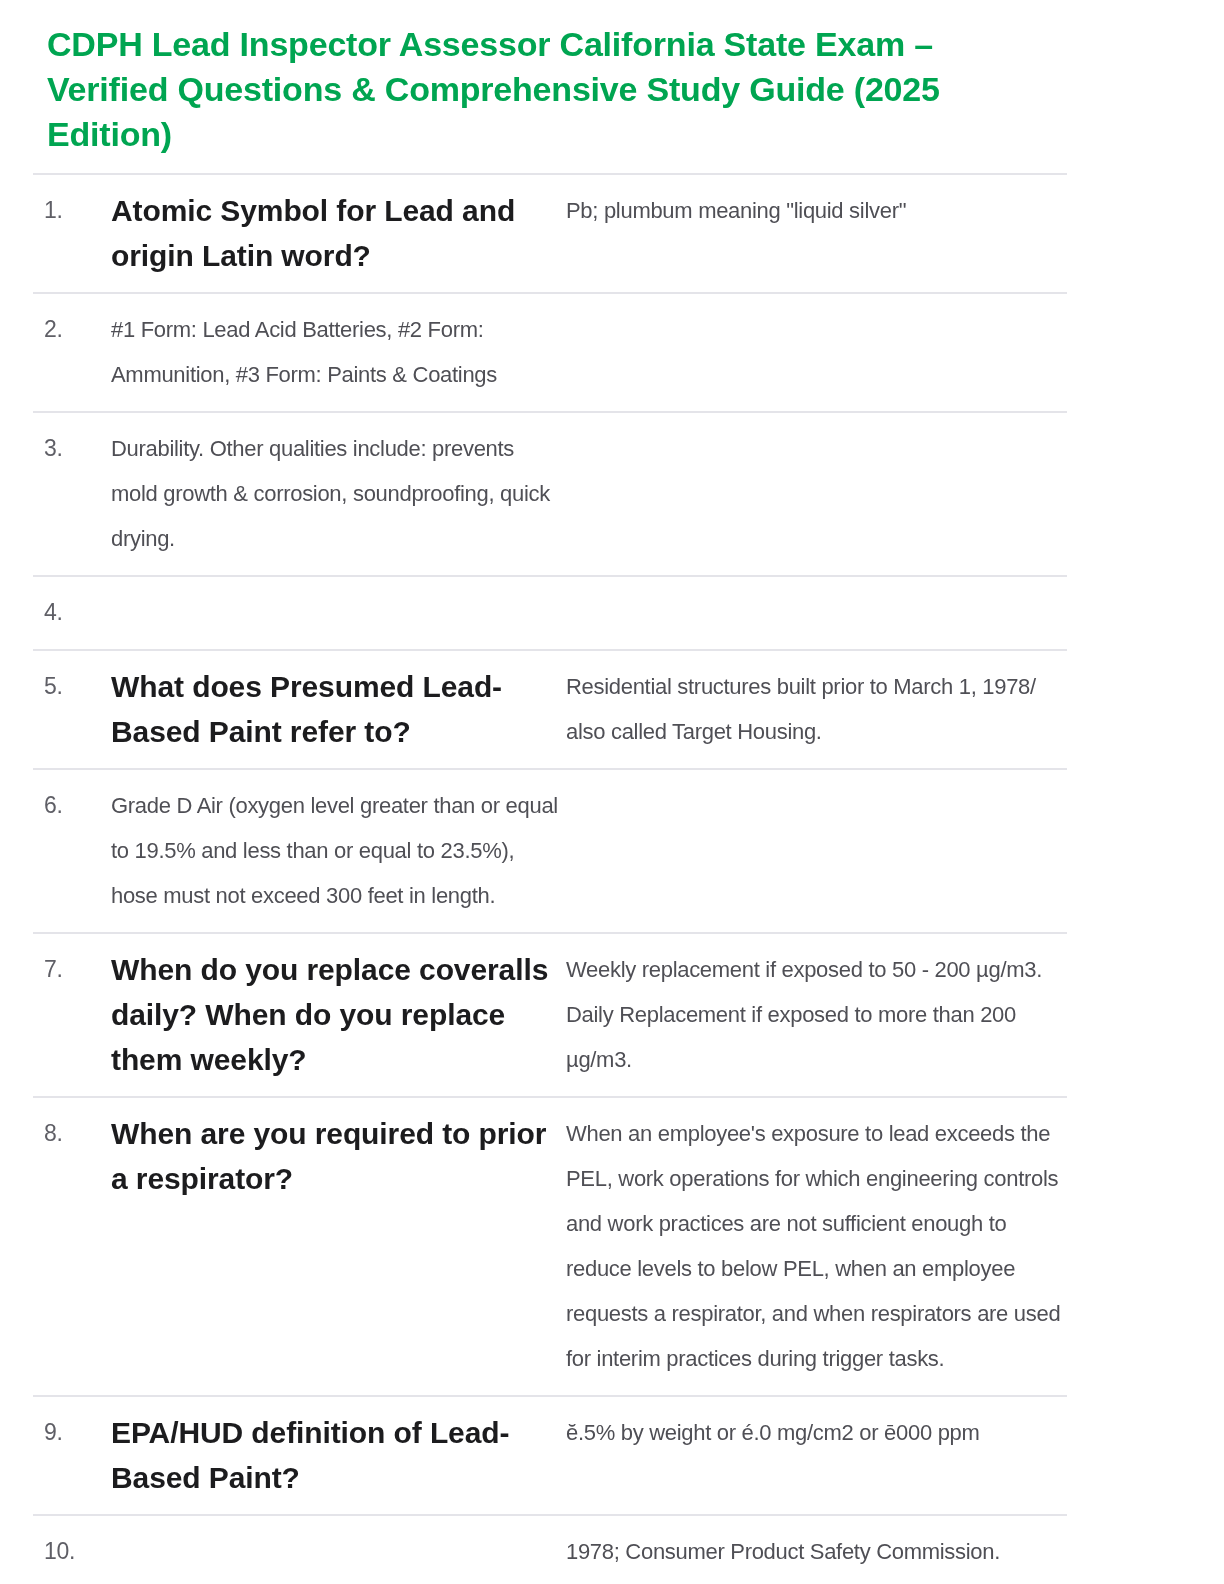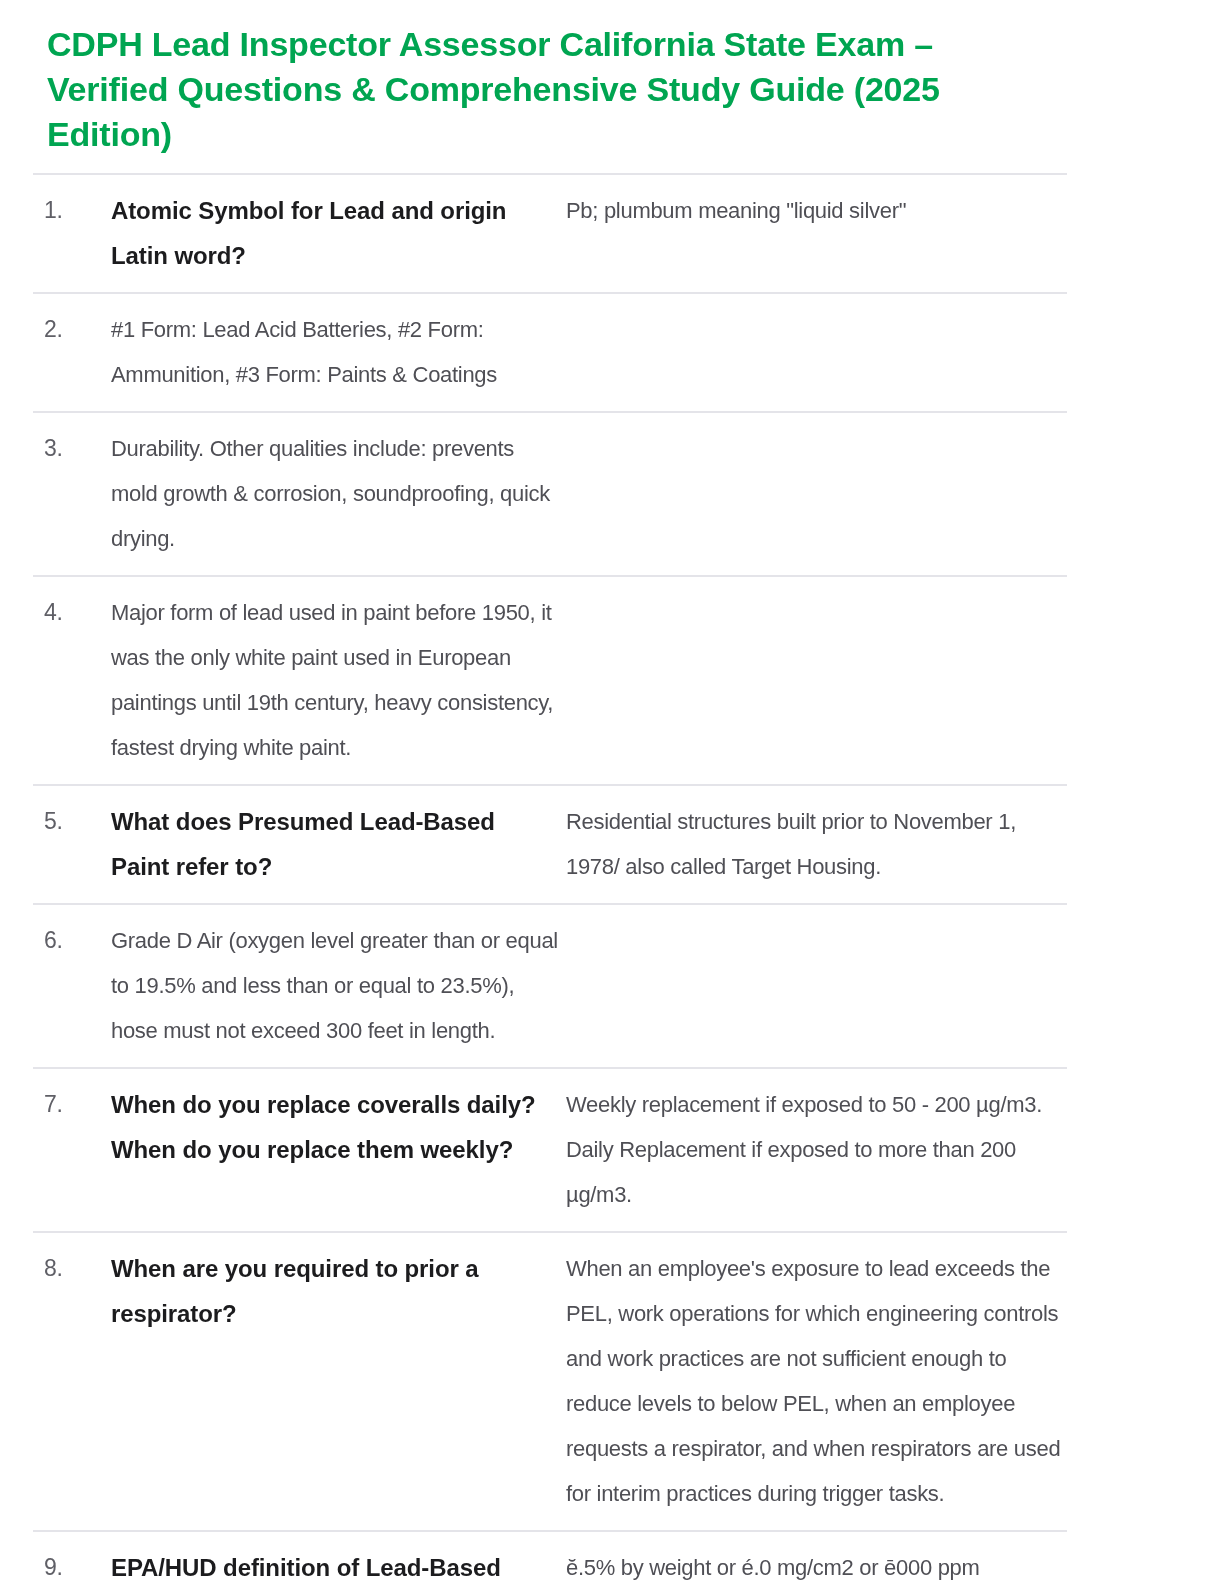--- a/index.html
+++ b/index.html
@@ -40,21 +40,21 @@
     color: #5f5f66;
     font-weight: 300;
     font-size: 23px;
     line-height: 45px;
     letter-spacing: -0.3px;
     padding-left: 11px;
   }
   .q-text {
     color: #1c1c1e;
     font-weight: 600;
-    font-size: 24px;
+    font-size: 30px;
     line-height: 45px;
     letter-spacing: -0.1px;
     padding-right: 10px;
   }
   .a-text {
     color: #4f4f55;
     font-weight: 300;
     font-size: 22px;
     line-height: 45px;
     letter-spacing: -0.3px;
@@ -88,27 +88,26 @@
       <div class="a-text">#1 Form: Lead Acid Batteries, #2 Form: Ammunition, #3 Form: Paints &amp; Coatings</div>
     </div>
 
     <div class="qa-row">
       <div class="q-num">3.</div>
       <div class="a-text">Durability. Other qualities include: prevents mold growth &amp; corrosion, soundproofing, quick drying.</div>
     </div>
 
     <div class="qa-row">
       <div class="q-num">4.</div>
-      <div class="a-text">Major form of lead used in paint before 1950, it was the only white paint used in European paintings until 19th century, heavy consistency, fastest drying white paint.</div>
     </div>
 
     <div class="qa-row">
       <div class="q-num">5.</div>
       <div class="q-text">What does Presumed Lead-Based Paint refer to?</div>
-      <div class="a-text">Residential structures built prior to November 1, 1978/ also called Target Housing.</div>
+      <div class="a-text">Residential structures built prior to March 1, 1978/ also called Target Housing.</div>
     </div>
 
     <div class="qa-row">
       <div class="q-num">6.</div>
       <div class="a-text">Grade D Air (oxygen level greater than or equal to 19.5% and less than or equal to 23.5%), hose must not exceed 300 feet in length.</div>
     </div>
 
     <div class="qa-row">
       <div class="q-num">7.</div>
       <div class="q-text">When do you replace coveralls daily? When do you replace them weekly?</div>

